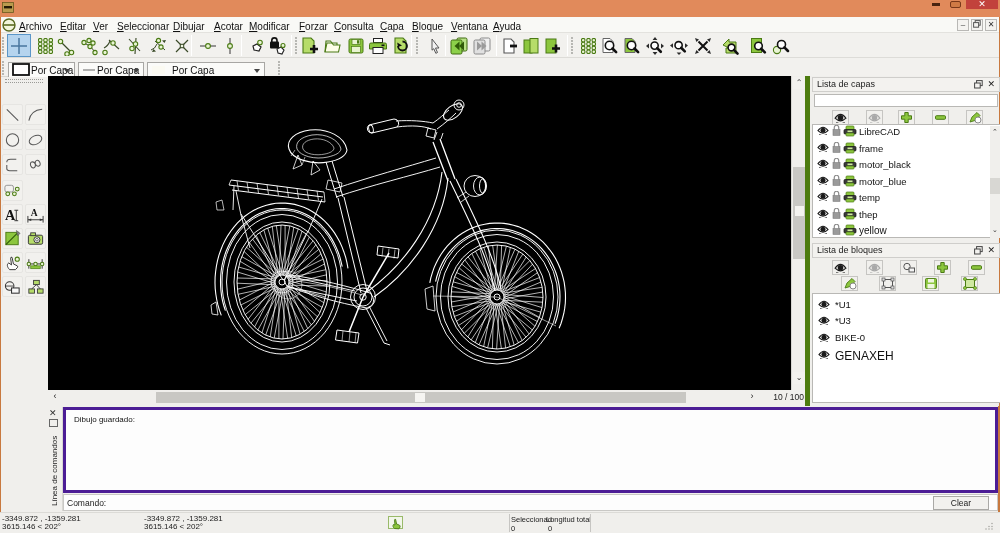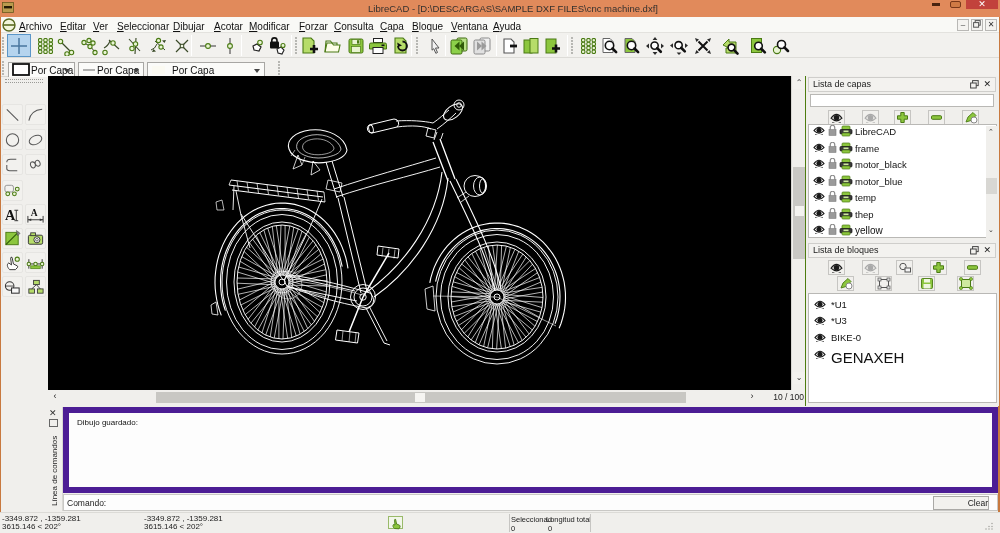--- a/index.html
+++ b/index.html
@@ -13,38 +13,37 @@
 .tbtn.sel{background:#b5d4ee;border:1px solid #5a96c8}
 .vsep{position:absolute;width:1px;background:#cfcecb;border-right:1px solid #fff}
 .comborow{position:absolute;left:1px;top:58px;width:998px;height:19px;background:#f2f1ee;border-bottom:1px solid #d6d5d1}
 .combo{position:absolute;top:4px;height:17px;background:#fbfbf9;border:1px solid #a8a7a4;display:flex;align-items:center;font-size:10px;color:#111}
 .combo .arr{position:absolute;right:4px;top:6px;width:0;height:0;border-left:3.5px solid transparent;border-right:3.5px solid transparent;border-top:4px solid #444}
 .leftbar{position:absolute;left:1px;top:77px;width:47px;height:329px;background:#f0efec}
 .lbtn{position:absolute;width:21px;height:21px;border:1px solid #e6e5e2;border-radius:2px;display:flex;align-items:center;justify-content:center;background:#f2f1ee}
 .canvas{position:absolute;left:48px;top:76px;width:743px;height:314px;background:#000}
 .vscroll{position:absolute;left:791px;top:76px;width:14px;height:314px;background:#f0efec;border-left:1px solid #d8d7d3}
 .hscrollrow{position:absolute;left:48px;top:390px;width:757px;height:14px;background:#f0efec}
-.rpanel{position:absolute;left:805px;top:76px;width:194px;height:330px;background:#f0efec;border-left:1px solid #4d7c0f}
+.rpanel{position:absolute;left:805px;top:76px;width:194px;height:330px;background:#f0efec;border-left:5px solid #4d7c0f}
 .dockhdr{position:absolute;left:2px;width:188px;height:15px;background:#f3f2ef;border:1px solid #cfcecb;font-size:9px;color:#222;padding:1px 0 0 4px}
 .whitebox{position:absolute;background:#fff;border:1px solid #b9b8b5}
 .pbtn{position:absolute;border:1px solid #c6c5c2;background:#f1f0ed;display:flex;align-items:center;justify-content:center}
-.cmdock{position:absolute;left:46px;top:407px;width:953px;height:87px;background:#fdfdfd;border:6px solid #4c1d95}
+.cmdock{position:absolute;left:46px;top:407px;width:953px;height:87px;background:#fdfdfd;border:3px solid #4c1d95}
 .cmdtab{position:absolute;left:46px;top:407px;width:17px;height:104px;background:#f0efec;border-right:1px solid #d8d7d3}
 .statusbar{position:absolute;left:0;top:512px;width:1000px;height:21px;background:#f0efec;border-top:1px solid #dcdbd7;font-size:8px;color:#222}
 .sborder{position:absolute;pointer-events:none}
 </style></head><body>
 <div class="sborder" style="left:0;top:0;width:1px;height:533px;background:#c8793f"></div>
 <div class="sborder" style="left:998px;top:0;width:2px;height:533px;background:#c8793f"></div>
 <div class="sborder" style="left:0;top:531px;width:1000px;height:2px;background:#e8e7e4"></div>
 <div class="titlebar">
     <div class="abs" style="left:2px;top:2px"><svg width="12" height="11" viewBox="0 0 12 11" style="">
         <rect x="0.5" y="0.5" width="11" height="10" fill="#b99b4e" stroke="#6a5a20" stroke-width="0.8"></rect>
         <rect x="2" y="4" width="8" height="2.4" fill="#241a05"></rect>
       </svg></div>
-    <div class="abs" style="left:343px;top:2.5px;width:340px;text-align:center;font-size:9.5px;color:#33302e;white-space:nowrap">LibreCAD - [D:\DESCARGAS\SAMPLE DXF FILES\cnc machine.dxf]</div>
     <div class="abs" style="left:932px;top:3px;width:8px;height:2.5px;background:#4a2410"></div>
     <div class="abs" style="left:950px;top:1px;width:11px;height:7px;background:#cf7a45;border:1.4px solid #79381a;border-radius:2px"></div>
     <div class="abs" style="left:966px;top:0;width:32px;height:9px;background:#c2423c;color:#fff;font-size:9px;text-align:center;line-height:8px">✕</div>
   </div>
 <div class="menubar">
     <div class="abs" style="left:1px;top:1px"><svg width="14" height="14" viewBox="0 0 14 14" style="">
         <circle cx="7" cy="7" r="6" fill="#f2f5dc" stroke="#5a6a20" stroke-width="1.4"></circle>
         <line x1="1" y1="7" x2="13" y2="7" stroke="#5a6a20" stroke-width="1.6"></line>
       </svg></div>
     <span style="left:18px"><u>A</u>rchivo</span>
@@ -975,34 +974,34 @@
           <path d="M1 4.68 Q 6.0 -2.25 11 4.68 Q 6.0 9.450000000000001 1 4.68 Z" fill="none" stroke="#1a1a1a" stroke-width="1.1"></path>
           <circle cx="6.0" cy="4.32" r="2.5200000000000005" fill="#1a1a1a"></circle>
           <path d="M2.16 8.549999999999999 Q 6.0 11.25 9.84 8.549999999999999" fill="none" stroke="#1a1a1a" stroke-width="0.9"></path>
         </svg></div>
       <div class="abs" style="left:22px;top:38.1px;font-size:9.5px;color:#111">BIKE-0</div>
       <div class="abs" style="left:5px;top:55.900000000000006px"><svg width="12" height="9" viewBox="0 0 12 9" style="">
           <path d="M1 4.68 Q 6.0 -2.25 11 4.68 Q 6.0 9.450000000000001 1 4.68 Z" fill="none" stroke="#1a1a1a" stroke-width="1.1"></path>
           <circle cx="6.0" cy="4.32" r="2.5200000000000005" fill="#1a1a1a"></circle>
           <path d="M2.16 8.549999999999999 Q 6.0 11.25 9.84 8.549999999999999" fill="none" stroke="#1a1a1a" stroke-width="0.9"></path>
         </svg></div>
-      <div class="abs" style="left:22px;top:54.900000000000006px;font-size:15px;color:#111">GENAXEH</div>
+      <div class="abs" style="left:22px;top:54.900000000000006px;font-size:12px;color:#111">GENAXEH</div>
     </div>
   </div>
 <div class="cmdtab">
     <div class="abs" style="left:3px;top:1px;font-size:9px;color:#333">✕</div>
     <div class="abs" style="left:3px;top:12px;width:9px;height:8px;border:1px solid #666"></div>
     <div class="abs" style="left:4px;top:99px;font-size:8px;color:#222;transform:rotate(-90deg);transform-origin:0 0;white-space:nowrap">Línea de comandos</div>
   </div>
 <div class="cmdock" style="left:63px;width:935px;height:86px">
     <div class="abs" style="left:8px;top:5px;font-size:8px;color:#111">Dibujo guardado:</div>
   </div>
 <div class="abs" style="left:63px;top:494px;width:935px;height:17px;background:#fdfdfd;border:1px solid #c9c8c5;font-size:8.5px">
     <div class="abs" style="left:3px;top:3px">Comando:</div>
-    <div class="abs" style="left:869px;top:1px;width:56px;height:14px;background:#f2f1ee;border:1px solid #aaa9a6;text-align:right;line-height:13px;font-size:8.5px">Clear</div>
+    <div class="abs" style="left:869px;top:1px;width:56px;height:14px;background:#f2f1ee;border:1px solid #aaa9a6;text-align:center;line-height:13px;font-size:8.5px">Clear</div>
   </div>
 <div class="statusbar">
     <div class="abs" style="left:2px;top:2px;line-height:8px">-3349.872 , -1359.281<br>3615.146 &lt; 202°</div>
     <div class="abs" style="left:144px;top:2px;line-height:8px">-3349.872 , -1359.281<br>3615.146 &lt; 202°</div>
     <div class="abs" style="left:388px;top:3px;width:15px;height:13px;border:1px solid #9aba6a;background:#f2f6ea"><svg width="13" height="13" viewBox="0 0 13 13" style="">
         <path d="M5.5 11.5 C4 10.5 3.5 8.5 4.5 7.5 L6 8 L5.5 3.2 Q5.6 2 6.6 2.4 L7.6 7 L10.5 8.2 Q11.5 8.8 11 10 L10 11.8 Z" fill="#8cc63e" stroke="#4a7a14" stroke-width="0.9"></path>
       </svg></div>
     <div class="abs" style="left:511px;top:2px;font-size:7.5px">Seleccionad</div>
     <div class="abs" style="left:546px;top:2px;font-size:7.5px">Longitud total</div>
     <div class="abs" style="left:511px;top:11px;font-size:7.5px">0</div>

